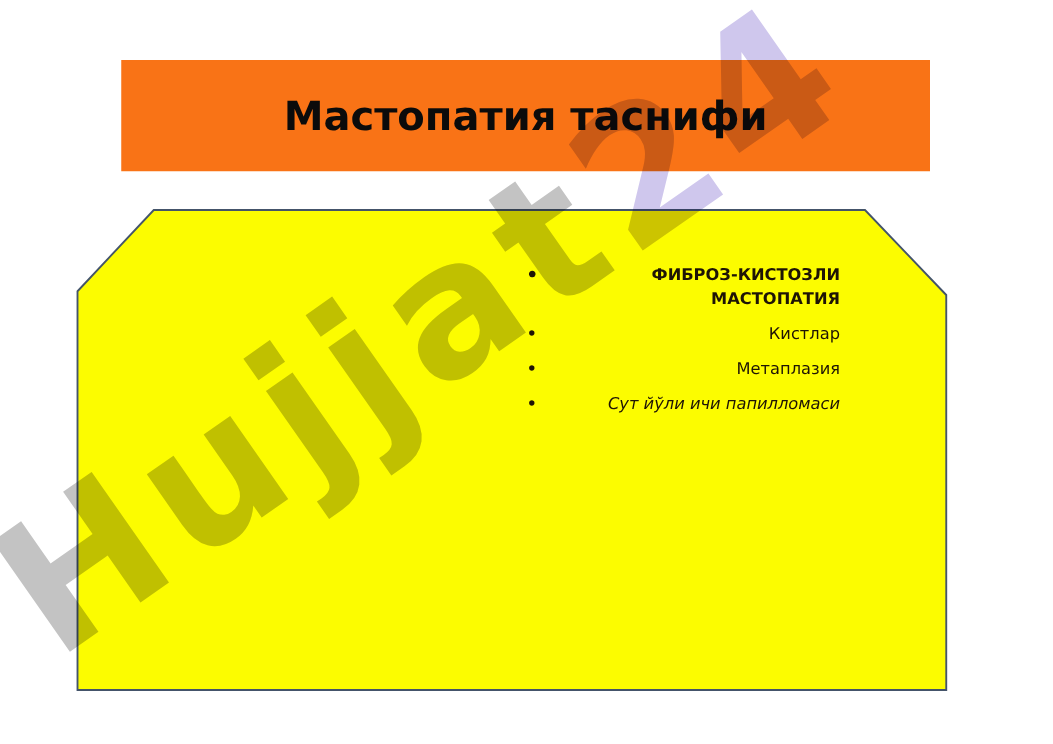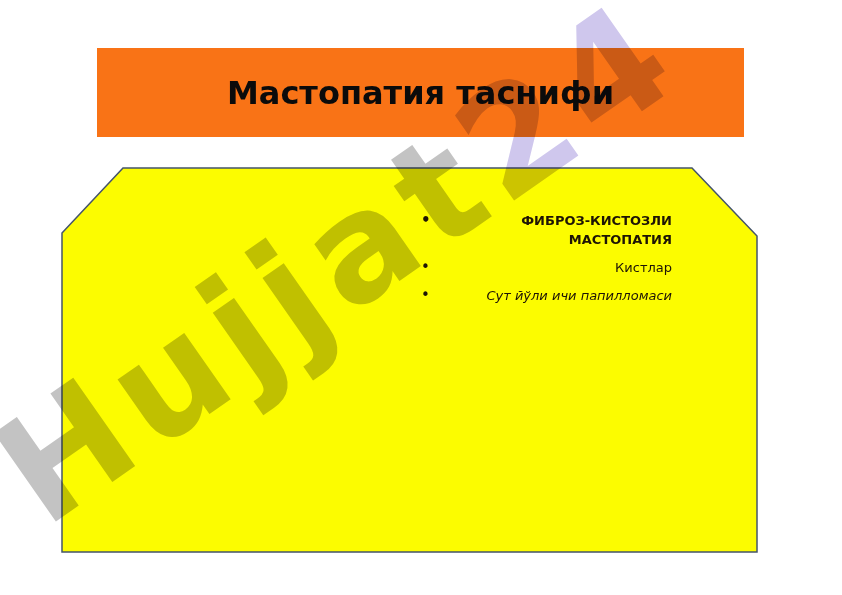--- a/index.html
+++ b/index.html
@@ -102,20 +102,21 @@
     <h1>Мастопатия таснифи</h1>
   </div>
 
   <svg class="shape-layer" width="842" height="595">
     <polygon points="62,233 123,168 692,168 757,236 757,552 62,552" fill="#FCFC00" stroke="#44546A" stroke-width="1.5"></polygon>
   </svg>
 
   <ul class="bullet-list">
     <li class="bold">ФИБРОЗ-КИСТОЗЛИ МАСТОПАТИЯ</li>
     <li>Кистлар</li>
+    <li>Метаплазия</li>
     <li class="italic">Сут йўли ичи папилломаси</li>
   </ul>
 
   <div class="watermark">
     <span class="wm-gray">Hujjat</span><span class="wm-blue">24</span>
   </div>
 
 </div>
 
 </body></html>

